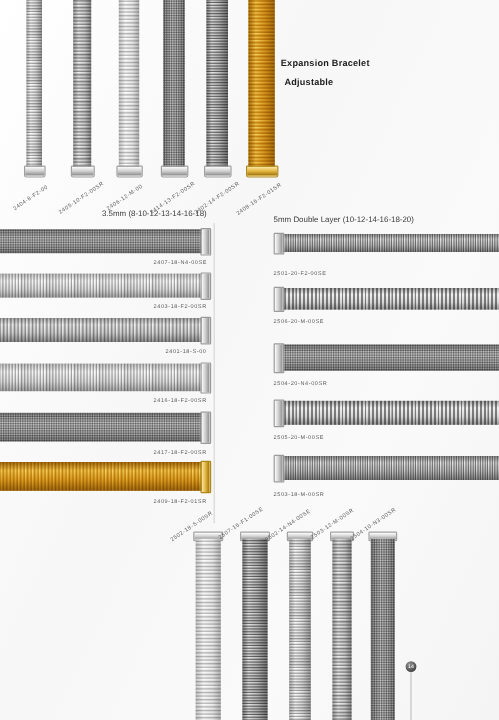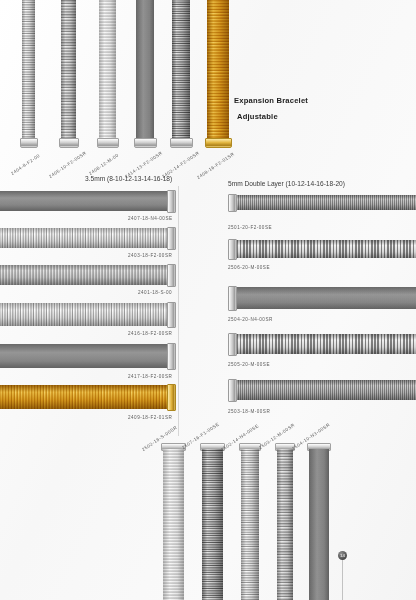--- a/index.html
+++ b/index.html
@@ -31,21 +31,20 @@
     color:#3a3a3a;
     white-space:nowrap;
   }
   .title{
     position:absolute;
     font-size:7.6px;
     font-weight:bold;
     color:#1d1d1d;
     white-space:nowrap;
     letter-spacing:.2px;
-    margin-top:48px;
   }
 
   
   .vband{
     position:absolute;
     border-radius:1px;
   }
   .vband .body{
     position:absolute;left:0;right:0;top:0;bottom:8px;
   }

